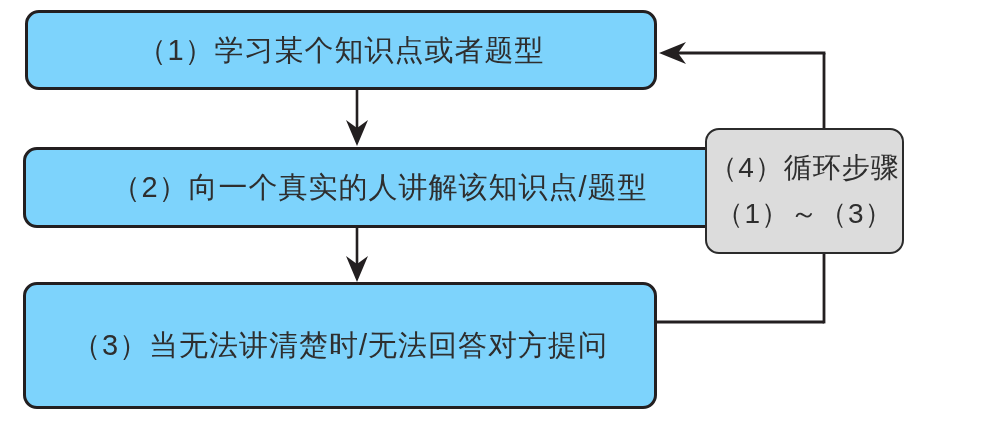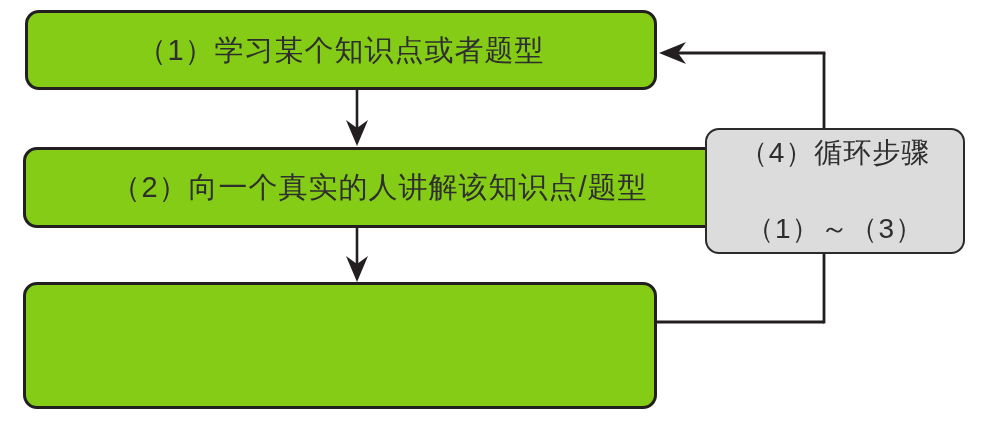--- a/index.html
+++ b/index.html
@@ -19,47 +19,46 @@
     position: absolute;
     left: 0;
     top: 0;
     z-index: 1;
     pointer-events: none;
   }
   .node {
     position: absolute;
     z-index: 2;
     box-sizing: border-box;
-    background: #84cc16;
+    background: #7dd3fc;
     border: 3px solid #231f20;
     border-radius: 14px;
     display: flex;
     flex-direction: column;
     align-items: center;
     justify-content: center;
     text-align: center;
     color: #2e2e2e;
     font-size: 29px;
     letter-spacing: 1px;
     line-height: 1.55;
   }
   .node .line {
     white-space: nowrap;
   }
   #node-step1 { left: 25px;  top: 10px;  width: 632px; height: 80px; }
   #node-step2 { left: 23px;  top: 147px; width: 713px; height: 81px; }
   #node-step3 { left: 23px;  top: 282px; width: 634px; height: 127px; }
   #node-step4 {
-    left: 705px; top: 128px; width: 260px; height: 126px;
+    left: 705px; top: 128px; width: 199px; height: 126px;
     background: #dcdcdc;
     border-width: 2.5px;
     border-color: #2b2b2b;
     font-size: 28px;
     line-height: 1.65;
-    justify-content: space-between;
   }
 </style>
 </head>
 <body>
 
 <div class="stage">
 
   <svg class="connectors" width="987" height="438" viewBox="0 0 987 438">
 
     <g>
@@ -83,20 +82,21 @@
 
   <div class="node" id="node-step1">
     <span class="line">（1）学习某个知识点或者题型</span>
   </div>
 
   <div class="node" id="node-step2">
     <span class="line">（2）向一个真实的人讲解该知识点/题型</span>
   </div>
 
   <div class="node" id="node-step3">
+    <span class="line">（3）当无法讲清楚时/无法回答对方提问</span>
   </div>
 
   <div class="node" id="node-step4">
     <span class="line">（4）循环步骤</span>
     <span class="line">（1）～（3）</span>
   </div>
 
 </div>
 
 </body></html>

